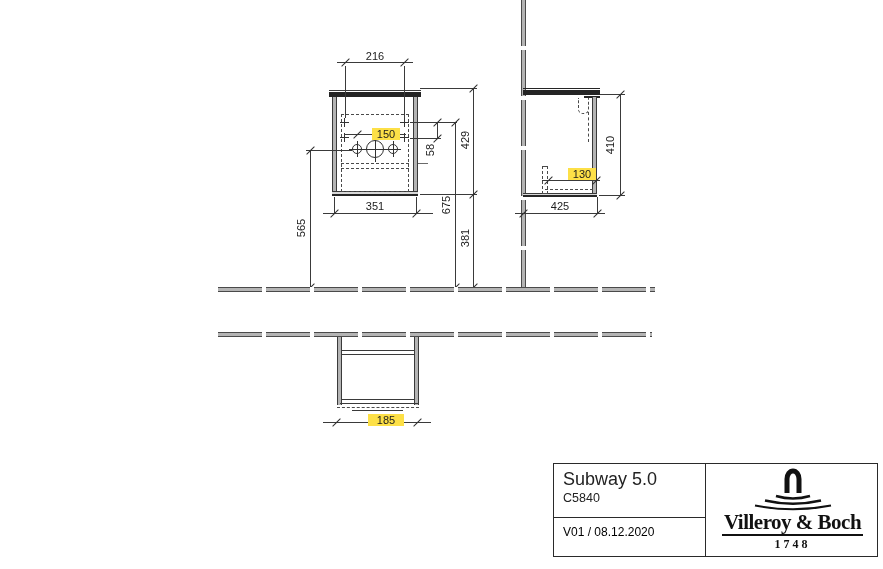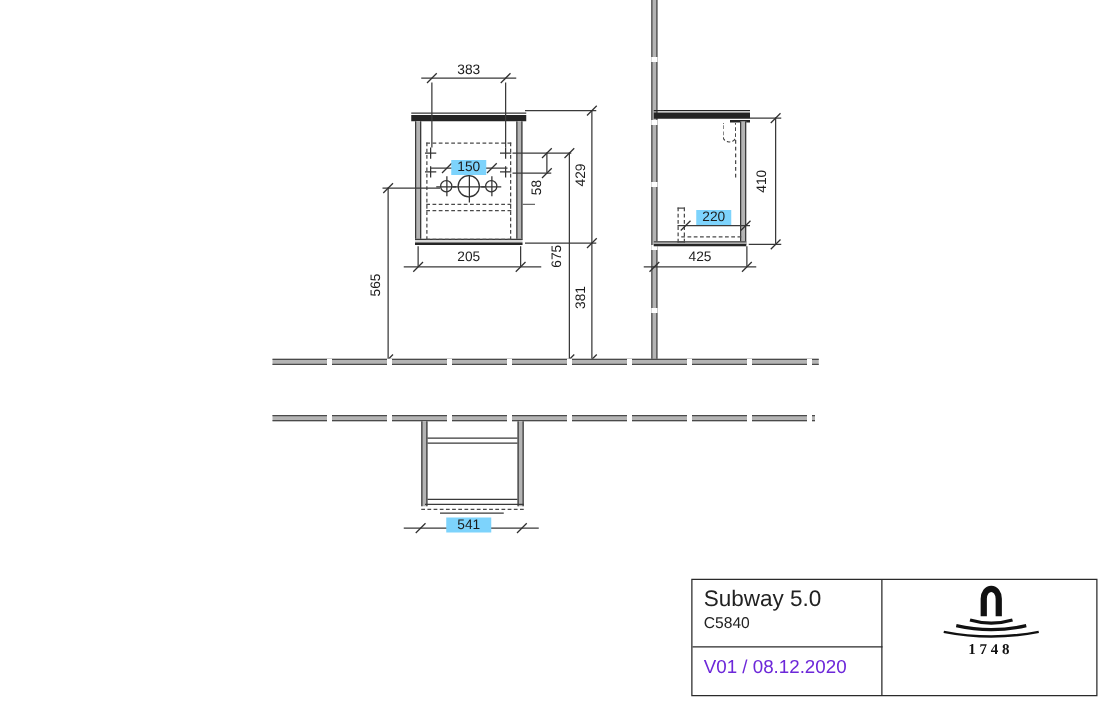--- a/index.html
+++ b/index.html
@@ -11,41 +11,41 @@
   .abs{position:absolute;}
   .hline{position:absolute;height:1px;background:#3a3a3a;}
   .vline{position:absolute;width:1px;background:#3a3a3a;}
   .bar{position:absolute;background:#242424;}
   .dblv{position:absolute;width:5px;background:#b4b4b4;border-left:1px solid #3a3a3a;border-right:1px solid #3a3a3a;}
   .dblh{position:absolute;height:5px;background:#d8d8d8;border-top:1px solid #3a3a3a;border-bottom:2px solid #262626;}
   .dash-h{position:absolute;height:0;border-top:1px dashed #4a4a4a;}
   .dash-v{position:absolute;width:0;border-left:1px dashed #4a4a4a;}
   .tick{position:absolute;width:11px;height:1px;background:#2f2f2f;transform:rotate(-45deg);}
   .dimtext{position:absolute;font-size:11px;line-height:12px;text-align:center;color:#1c1c1c;white-space:nowrap;}
-  .dimtext.onwhite{background:#7dd3fc;padding:0 1px;}
+  .dimtext.onwhite{background:#fde047;padding:0 1px;margin-left:11px;}
   .rot{transform:rotate(-90deg);}
   .cross{position:absolute;width:9px;height:9px;
     background:linear-gradient(#333,#333) center/9px 1px no-repeat,
                linear-gradient(#333,#333) center/1px 9px no-repeat;}
   .circle{position:absolute;border:1px solid #333;border-radius:50%;background:transparent;}
   .ch-h{position:absolute;height:1px;background:#333;}
   .ch-v{position:absolute;width:1px;background:#333;}
   .seggap-v::after{content:"";position:absolute;left:-1px;right:-1px;top:0;bottom:0;
     background:repeating-linear-gradient(180deg, transparent 0 46px, #fff 46px 50px);}
   .seggap-h::after{content:"";position:absolute;left:0;right:0;top:-1px;bottom:-2px;
     background:repeating-linear-gradient(90deg, transparent 0 44px, #fff 44px 48px);}
   .wall{position:absolute;width:5px;background:#b4b4b4;border-left:1px solid #4a4a4a;border-right:1px solid #4a4a4a;}
   .floor{position:absolute;height:5px;background:#b4b4b4;border-top:1px solid #4a4a4a;border-bottom:1px solid #4a4a4a;}
   
   #titleblock{position:absolute;left:553px;top:463px;width:325px;height:94px;border:1px solid #2a2a2a;}
   #tb-vdiv{position:absolute;left:151px;top:0;width:1px;height:100%;background:#2a2a2a;}
   #tb-hdiv{position:absolute;left:0;top:53px;width:152px;height:1px;background:#2a2a2a;}
   .tb-name{position:absolute;left:9px;top:5px;font-size:18px;color:#222;}
   .tb-code{position:absolute;left:9px;top:27px;font-size:12.5px;color:#222;text-align:center;}
-  .tb-version{position:absolute;left:9px;top:61px;font-size:15px;color:#6d28d9;}
+  .tb-version{position:absolute;left:9px;top:61px;font-size:12px;color:#000000;}
   #logo{position:absolute;left:152px;top:0;width:173px;height:94px;display:flex;flex-direction:column;align-items:center;justify-content:flex-start;padding-top:3px;}
   .brandmark{font-family:"Liberation Serif", serif;font-weight:bold;font-size:21px;letter-spacing:-0.5px;color:#111;border-bottom:2px solid #111;padding:0 2px 1px 2px;line-height:22px;}
   .brandyear{font-family:"Liberation Serif", serif;font-weight:bold;font-size:12px;letter-spacing:3px;color:#111;margin-top:1px;}
 </style>
 </head>
 <body>
 
 <div id="canvas">
 
   <div>
@@ -78,21 +78,21 @@
     <div class="circle" style="left:388px;top:144px;width:10px;height:10px;"></div>
   </div>
 
   <div>
 
     <div class="hline" style="left:337px;top:62px;width:76px;"></div>
     <div class="tick" style="left:340px;top:62px;"></div>
     <div class="tick" style="left:399px;top:62px;"></div>
     <div class="vline" style="left:345px;top:66px;height:52px;"></div>
     <div class="vline" style="left:404px;top:66px;height:52px;"></div>
-    <div class="dimtext" style="left:357px;top:50px;width:36px;">383</div>
+    <div class="dimtext" style="left:357px;top:50px;width:36px;">216</div>
 
     <div class="hline" style="left:344px;top:134px;width:62px;"></div>
     <div class="tick" style="left:352px;top:134px;"></div>
     <div class="tick" style="left:388px;top:134px;"></div>
     <div class="dimtext onwhite" style="left:361px;top:128px;width:28px;">150</div>
 
     <div class="hline" style="left:410px;top:122px;width:47px;"></div>
     <div class="hline" style="left:410px;top:138px;width:31px;"></div>
     <div class="vline" style="left:437px;top:122px;height:16px;"></div>
     <div class="tick" style="left:432px;top:122px;"></div>
@@ -117,41 +117,41 @@
     <div class="vline" style="left:310px;top:150px;height:137px;"></div>
     <div class="tick" style="left:305px;top:150px;"></div>
     <div class="tick" style="left:305px;top:287px;"></div>
     <div class="dimtext rot" style="left:286px;top:222px;width:30px;">565</div>
 
     <div class="vline" style="left:334px;top:197px;height:16px;"></div>
     <div class="vline" style="left:416px;top:197px;height:16px;"></div>
     <div class="hline" style="left:323px;top:213px;width:110px;"></div>
     <div class="tick" style="left:329px;top:213px;"></div>
     <div class="tick" style="left:411px;top:213px;"></div>
-    <div class="dimtext" style="left:357px;top:200px;width:36px;">205</div>
+    <div class="dimtext" style="left:357px;top:200px;width:36px;">351</div>
   </div>
 
   <div>
     <div class="wall seggap-v" style="left:521px;top:0;height:288px;"></div>
     <div class="hline" style="left:523px;top:88px;width:77px;background:#242424;"></div>
     <div class="bar" style="left:523px;top:90px;width:77px;height:5px;"></div>
     <div class="bar" style="left:584px;top:96px;width:16px;height:2px;"></div>
     <div class="dblv" style="left:592px;top:97px;height:99px;"></div>
     <div class="dblh" style="left:523px;top:193px;width:74px;height:4px;"></div>
 
     <div class="abs" style="left:578px;top:98px;width:11px;height:16px;border:1px dashed #4a4a4a;border-top:none;border-radius:0 0 5px 5px;"></div>
     <div class="dash-v" style="left:588px;top:112px;height:30px;"></div>
 
     <div class="abs" style="left:542px;top:166px;width:6px;height:28px;border:1px dashed #4a4a4a;"></div>
     <div class="dash-h" style="left:545px;top:189px;width:48px;"></div>
 
     <div class="hline" style="left:542px;top:180px;width:58px;"></div>
     <div class="tick" style="left:543px;top:180px;"></div>
     <div class="tick" style="left:591px;top:180px;"></div>
-    <div class="dimtext onwhite" style="left:557px;top:168px;width:28px;">220</div>
+    <div class="dimtext onwhite" style="left:557px;top:168px;width:28px;">130</div>
 
     <div class="vline" style="left:597px;top:197px;height:16px;"></div>
     <div class="hline" style="left:515px;top:213px;width:90px;"></div>
     <div class="tick" style="left:518px;top:213px;"></div>
     <div class="tick" style="left:592px;top:213px;"></div>
     <div class="dimtext" style="left:542px;top:200px;width:36px;">425</div>
 
     <div class="hline" style="left:600px;top:94px;width:25px;"></div>
     <div class="hline" style="left:599px;top:195px;width:26px;"></div>
     <div class="vline" style="left:620px;top:94px;height:101px;"></div>
@@ -169,33 +169,34 @@
     <div class="hline" style="left:342px;top:350px;width:72px;"></div>
     <div class="hline" style="left:342px;top:354px;width:72px;"></div>
     <div class="hline" style="left:342px;top:399px;width:72px;"></div>
     <div class="hline" style="left:340px;top:403px;width:79px;"></div>
     <div class="dash-h" style="left:337px;top:407px;width:82px;"></div>
     <div class="hline" style="left:352px;top:410px;width:51px;"></div>
 
     <div class="hline" style="left:323px;top:422px;width:108px;"></div>
     <div class="tick" style="left:331px;top:422px;"></div>
     <div class="tick" style="left:412px;top:422px;"></div>
-    <div class="dimtext onwhite" style="left:357px;top:414px;width:36px;">541</div>
+    <div class="dimtext onwhite" style="left:357px;top:414px;width:36px;">185</div>
   </div>
 
   <div id="titleblock">
     <div id="tb-vdiv"></div>
     <div id="tb-hdiv"></div>
     <div class="tb-name">Subway 5.0</div>
     <div class="tb-code">C5840</div>
     <div class="tb-version">V01 / 08.12.2020</div>
     <div id="logo">
       <svg width="150" height="44" viewBox="0 0 150 44" aria-hidden="true">
         <path d="M69 26 V12 a6 8 0 0 1 12 0 V26" fill="none" stroke="#111" stroke-width="5"></path>
         <path d="M58 29 Q75 34 92 29" fill="none" stroke="#111" stroke-width="2.5"></path>
         <path d="M47 33.5 Q75 40 103 33.5" fill="none" stroke="#111" stroke-width="2.5"></path>
         <path d="M37 38.5 Q75 46 113 38.5" fill="none" stroke="#111" stroke-width="2"></path>
       </svg>
+      <div class="brandmark">Villeroy &amp; Boch</div>
       <div class="brandyear">1748</div>
     </div>
   </div>
 
 </div>
 
 </body></html>

